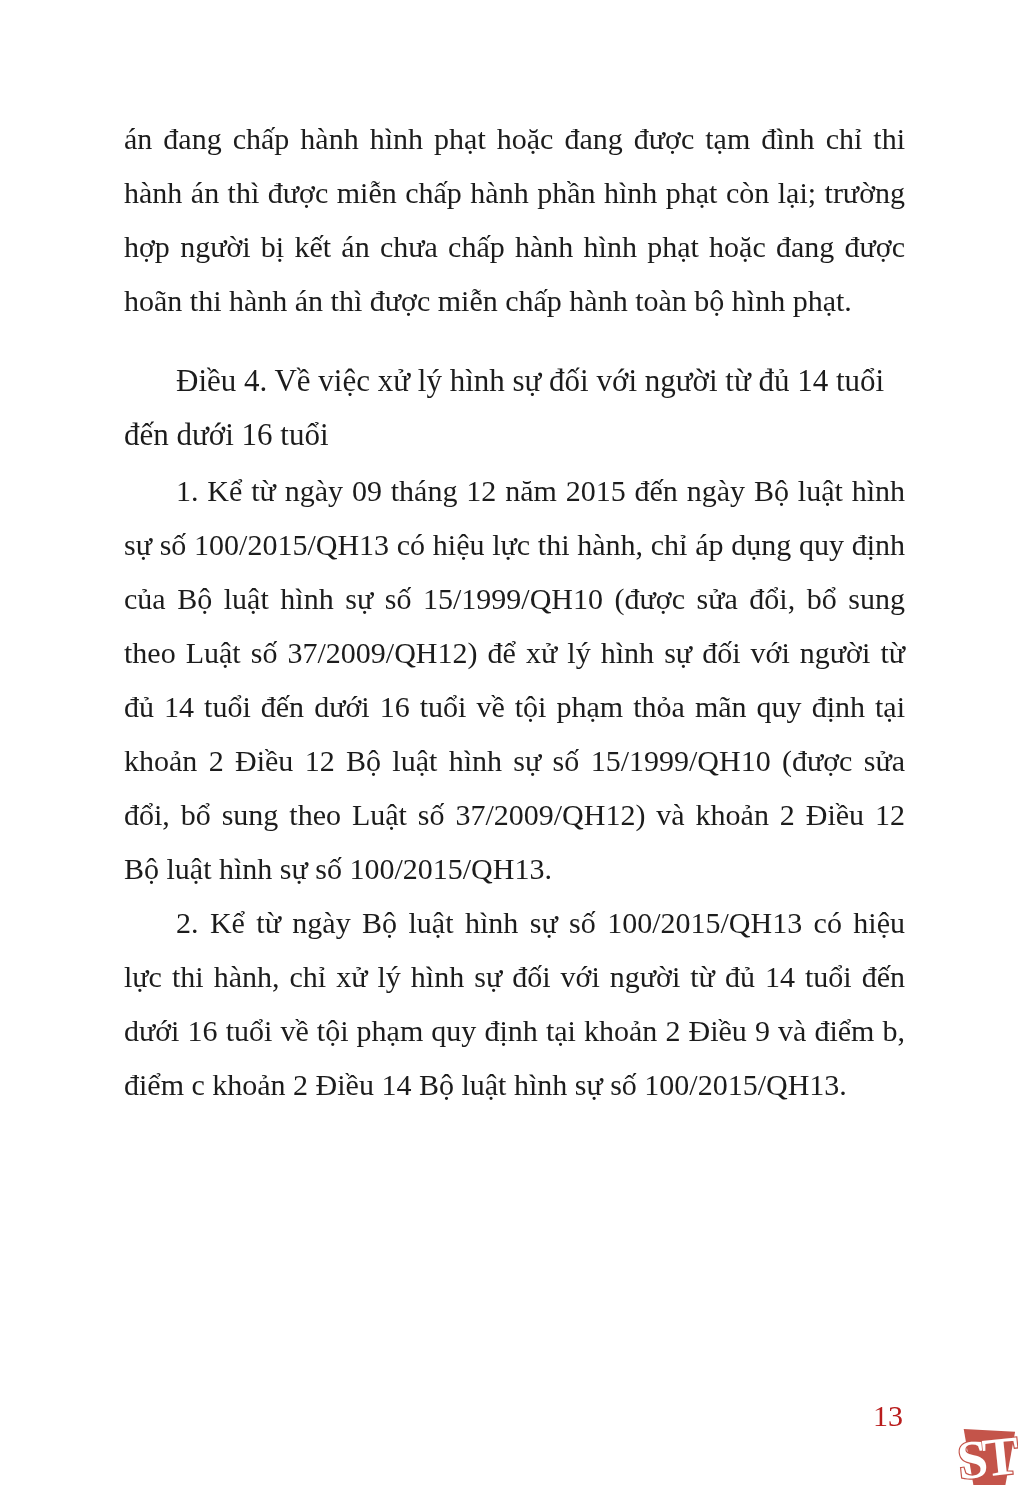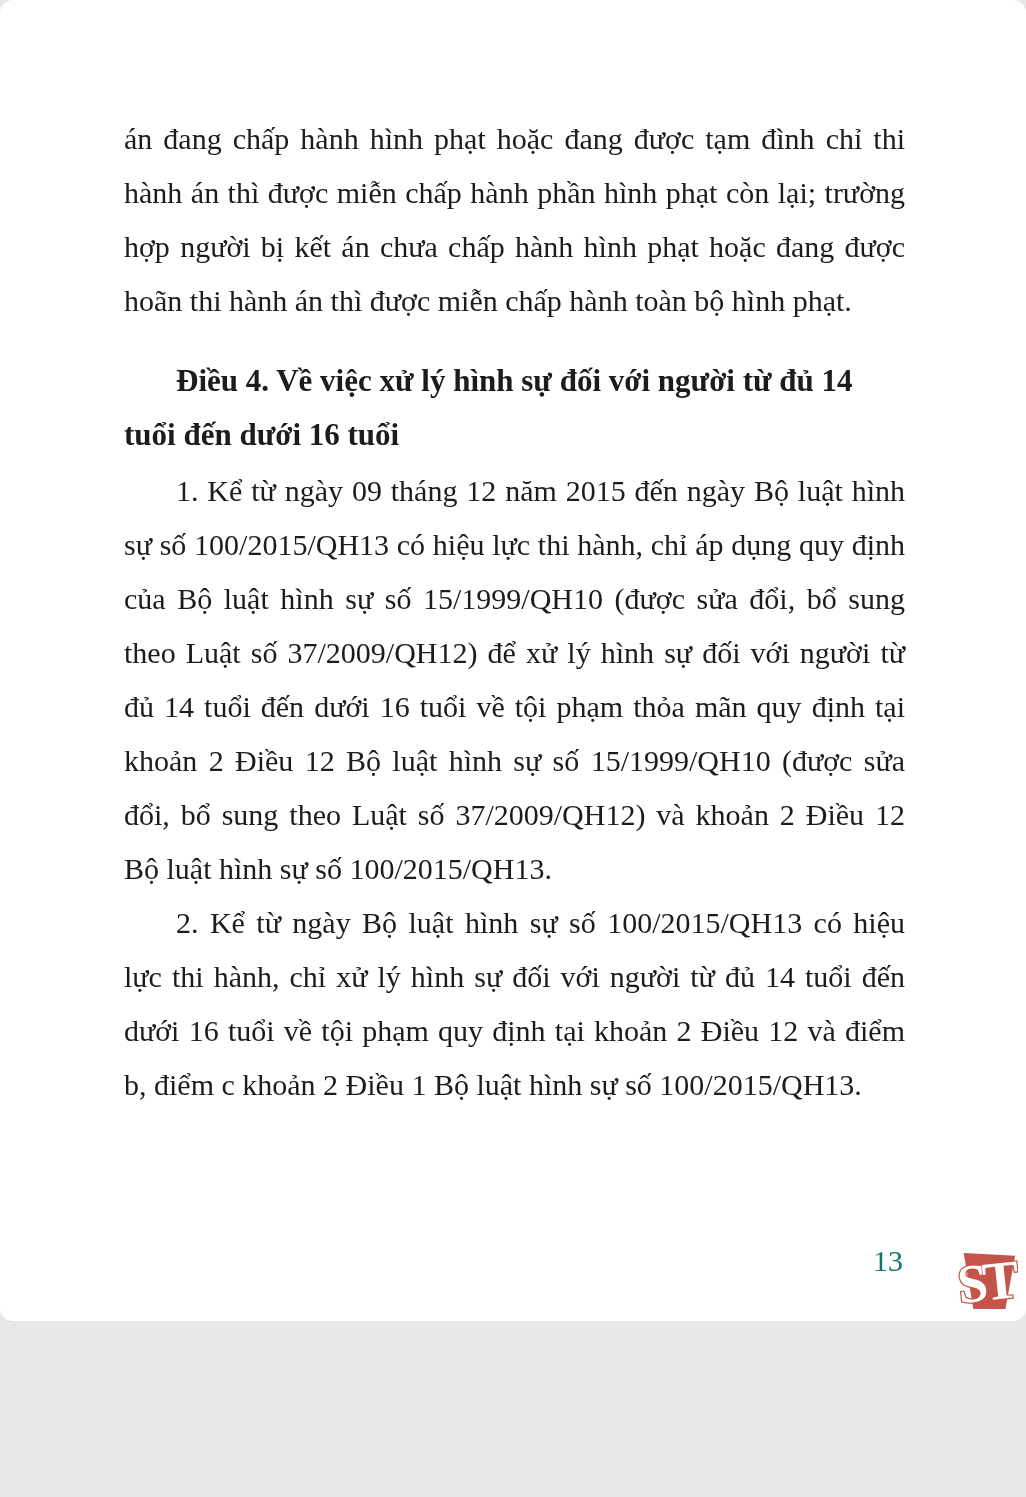--- a/index.html
+++ b/index.html
@@ -3,59 +3,58 @@
 <meta charset="utf-8">
 <style>
   html, body {
     margin: 0;
     padding: 0;
     background: #e8e8e8;
   }
   .page {
     position: relative;
     width: 1026px;
-    height: 1321px;
+    height: 1497px;
     margin: 0 auto;
     background: #ffffff;
     overflow: hidden;
     font-family: "Liberation Serif", "DejaVu Serif", serif;
     color: #1c1c1c;
-    border-radius: 13px;
   }
   .text-block {
     position: absolute;
     left: 124px;
     top: 112px;
     width: 781px;
   }
   .body-para {
     margin: 0;
     font-size: 30px;
     line-height: 54px;
     text-align: justify;
     text-justify: inter-word;
   }
   .indent {
     text-indent: 52px;
   }
   .article-heading {
     margin: 26px 0 2px 0;
     font-size: 31px;
-    font-weight: bold;
+    font-weight: normal;
     line-height: 54px;
     text-indent: 52px;
     text-align: left;
   }
   .page-number {
     position: absolute;
     right: 123px;
-    bottom: 43px;
+    bottom: 64px;
     font-size: 30px;
     line-height: 34px;
-    color: #0f766e;
+    color: #b91c1c;
   }
   .publisher-logo {
     position: absolute;
     right: 8px;
     bottom: 4px;
     width: 64px;
     height: 72px;
   }
   .publisher-logo svg {
     display: block;
@@ -69,21 +68,21 @@
 <div class="page">
 
   <main class="text-block">
     <p class="body-para">án đang chấp hành hình phạt hoặc đang được tạm đình chỉ thi hành án thì được miễn chấp hành phần hình phạt còn lại; trường hợp người bị kết án chưa chấp hành hình phạt hoặc đang được hoãn thi hành án thì được miễn chấp hành toàn bộ hình phạt.</p>
 
 
     <h2 class="article-heading">Điều 4. Về việc xử lý hình sự đối với người từ đủ 14 tuổi đến dưới 16 tuổi</h2>
 
     <p class="body-para indent">1. Kể từ ngày 09 tháng 12 năm 2015 đến ngày Bộ luật hình sự số 100/2015/QH13 có hiệu lực thi hành, chỉ áp dụng quy định của Bộ luật hình sự số 15/1999/QH10 (được sửa đổi, bổ sung theo Luật số 37/2009/QH12) để xử lý hình sự đối với người từ đủ 14 tuổi đến dưới 16 tuổi về tội phạm thỏa mãn quy định tại khoản 2 Điều 12 Bộ luật hình sự số 15/1999/QH10 (được sửa đổi, bổ sung theo Luật số 37/2009/QH12) và khoản 2 Điều 12 Bộ luật hình sự số 100/2015/QH13.</p>
 
-    <p class="body-para indent">2. Kể từ ngày Bộ luật hình sự số 100/2015/QH13 có hiệu lực thi hành, chỉ xử lý hình sự đối với người từ đủ 14 tuổi đến dưới 16 tuổi về tội phạm quy định tại khoản 2 Điều 12 và điểm b, điểm c khoản 2 Điều 1 Bộ luật hình sự số 100/2015/QH13.</p>
+    <p class="body-para indent">2. Kể từ ngày Bộ luật hình sự số 100/2015/QH13 có hiệu lực thi hành, chỉ xử lý hình sự đối với người từ đủ 14 tuổi đến dưới 16 tuổi về tội phạm quy định tại khoản 2 Điều 9 và điểm b, điểm c khoản 2 Điều 14 Bộ luật hình sự số 100/2015/QH13.</p>
   </main>
 
   <div class="page-number">13</div>
 
   <div class="publisher-logo">
     <svg viewBox="0 0 66 74" xmlns="http://www.w3.org/2000/svg">
       <polygon points="10,8 63,11 53,66 20,66" fill="#c4544a"></polygon>
       <text x="33" y="57" text-anchor="middle" font-family="Liberation Serif, DejaVu Serif, serif" font-weight="bold" font-size="56" letter-spacing="-5" fill="#ffffff" stroke="#c4544a" stroke-width="2.5" paint-order="stroke" transform="rotate(-6 33 40)">ST</text>
     </svg>
   </div>

